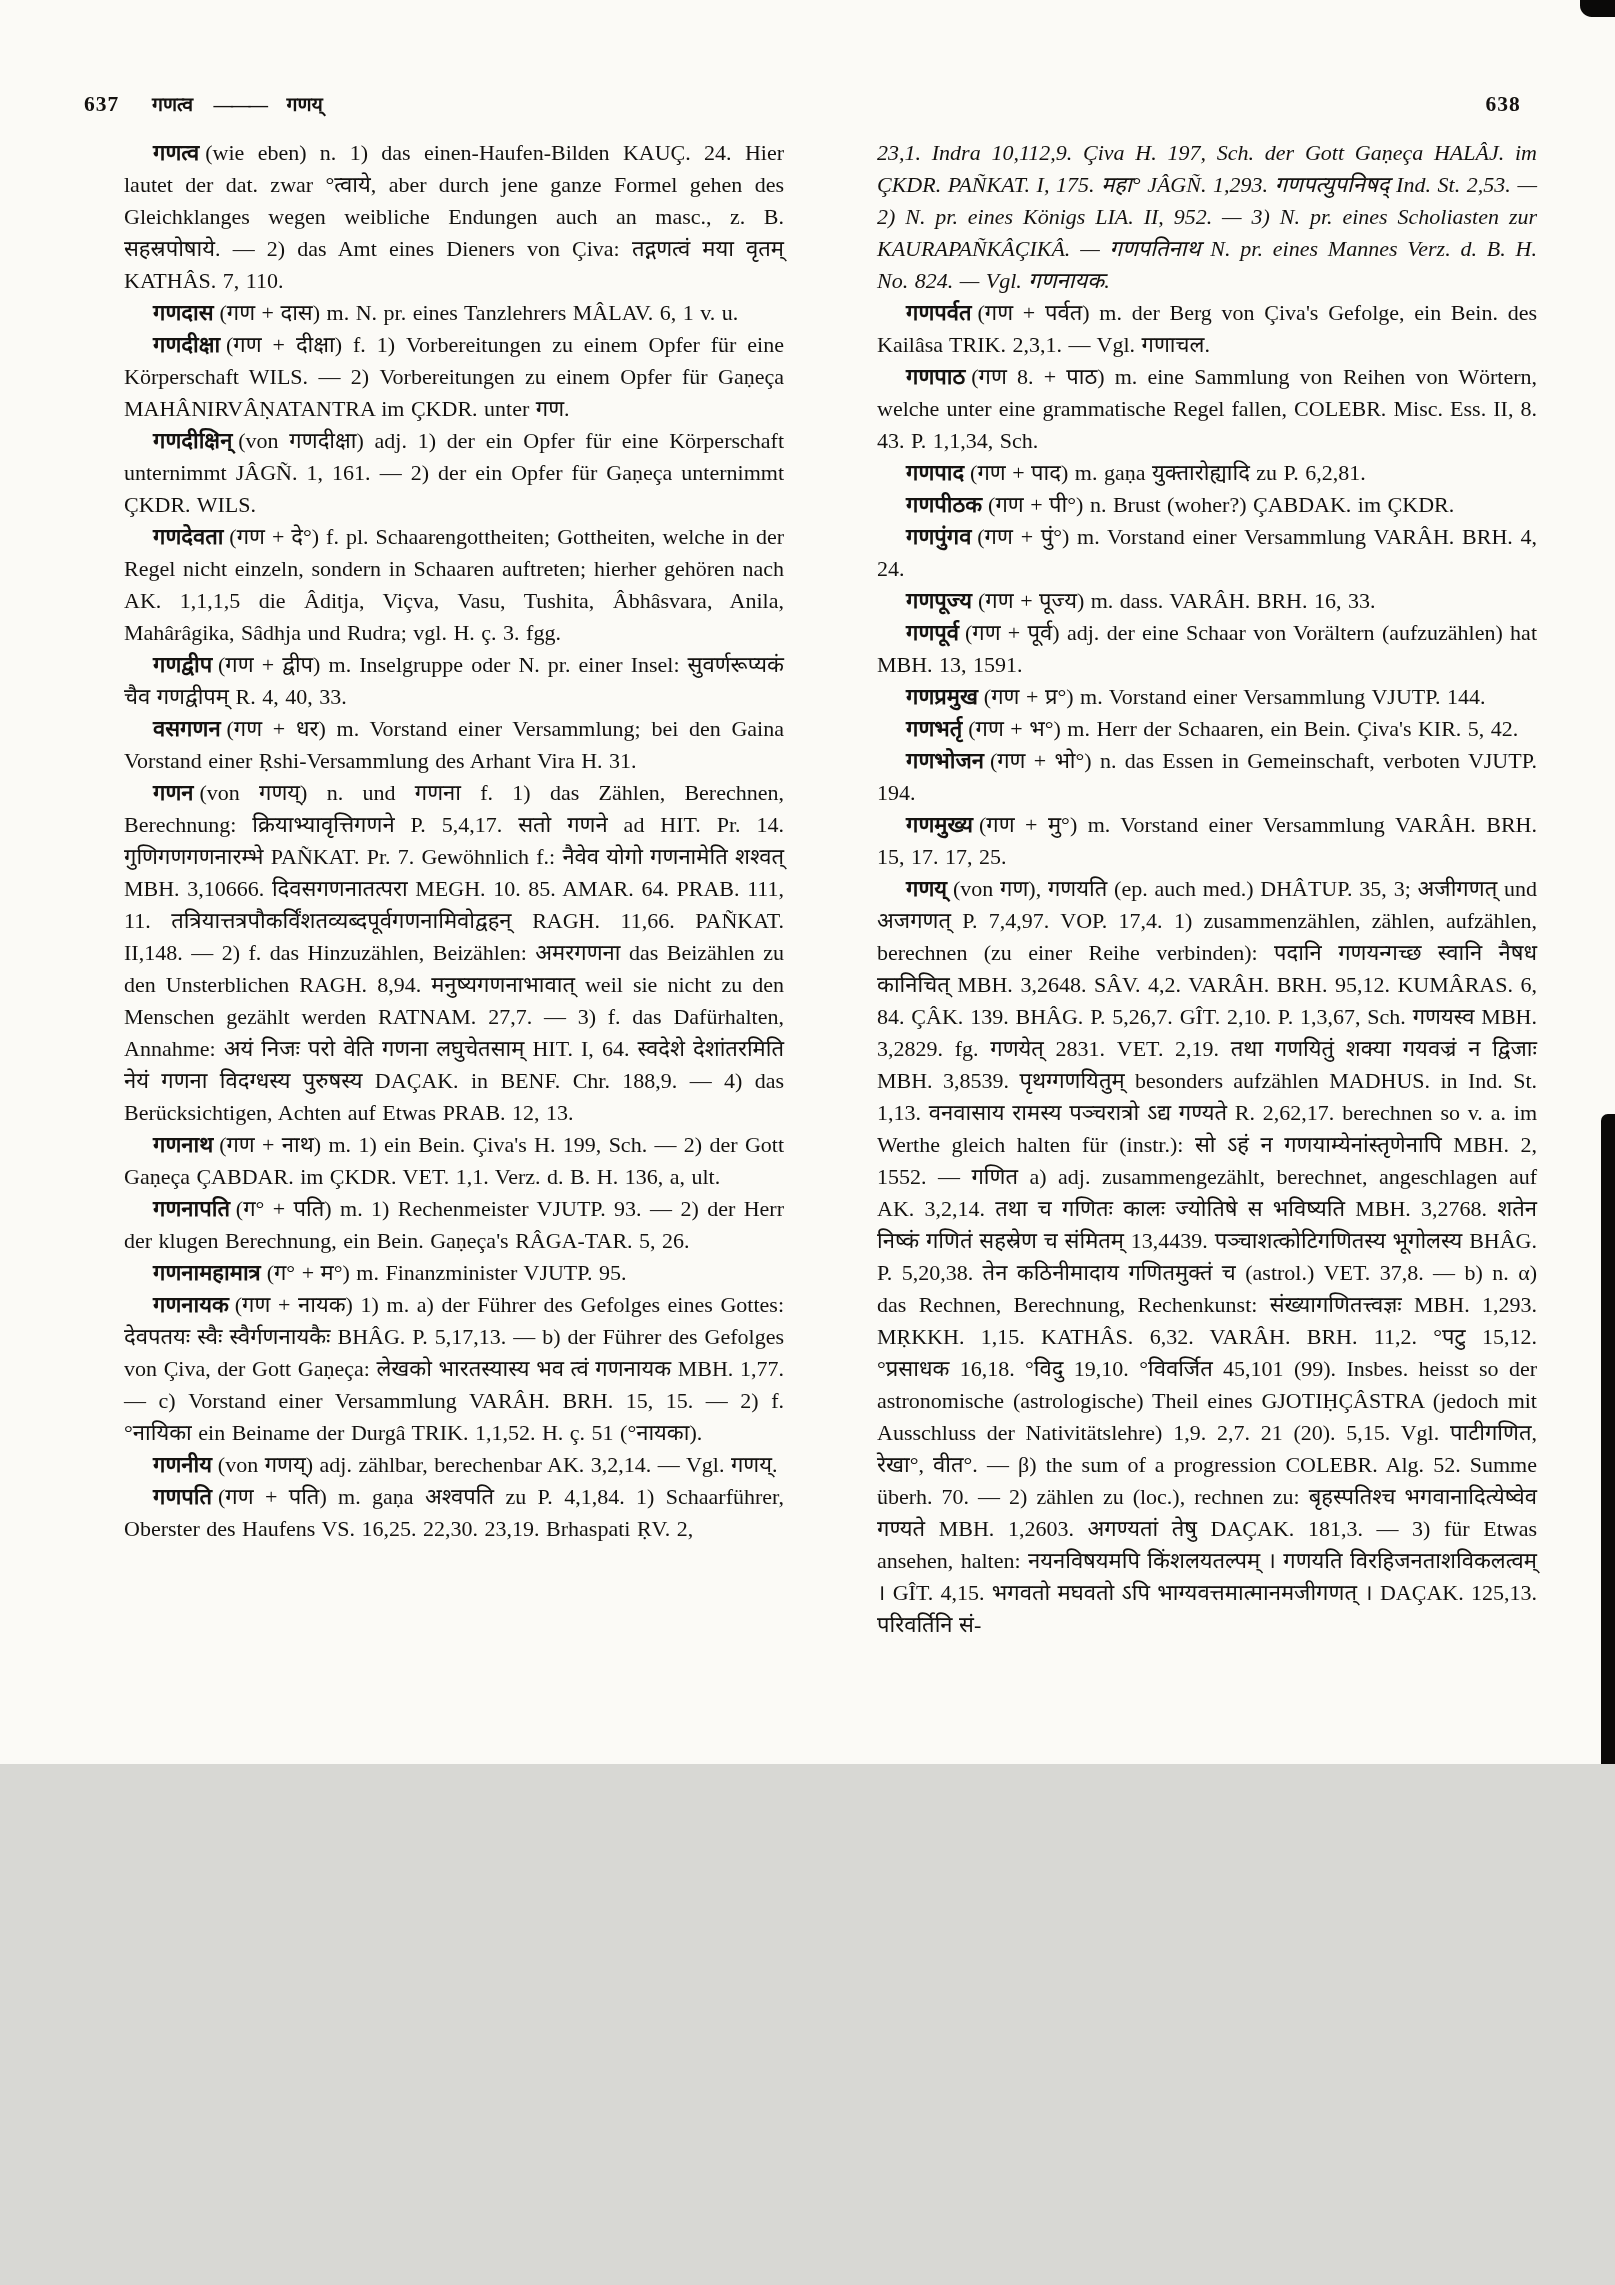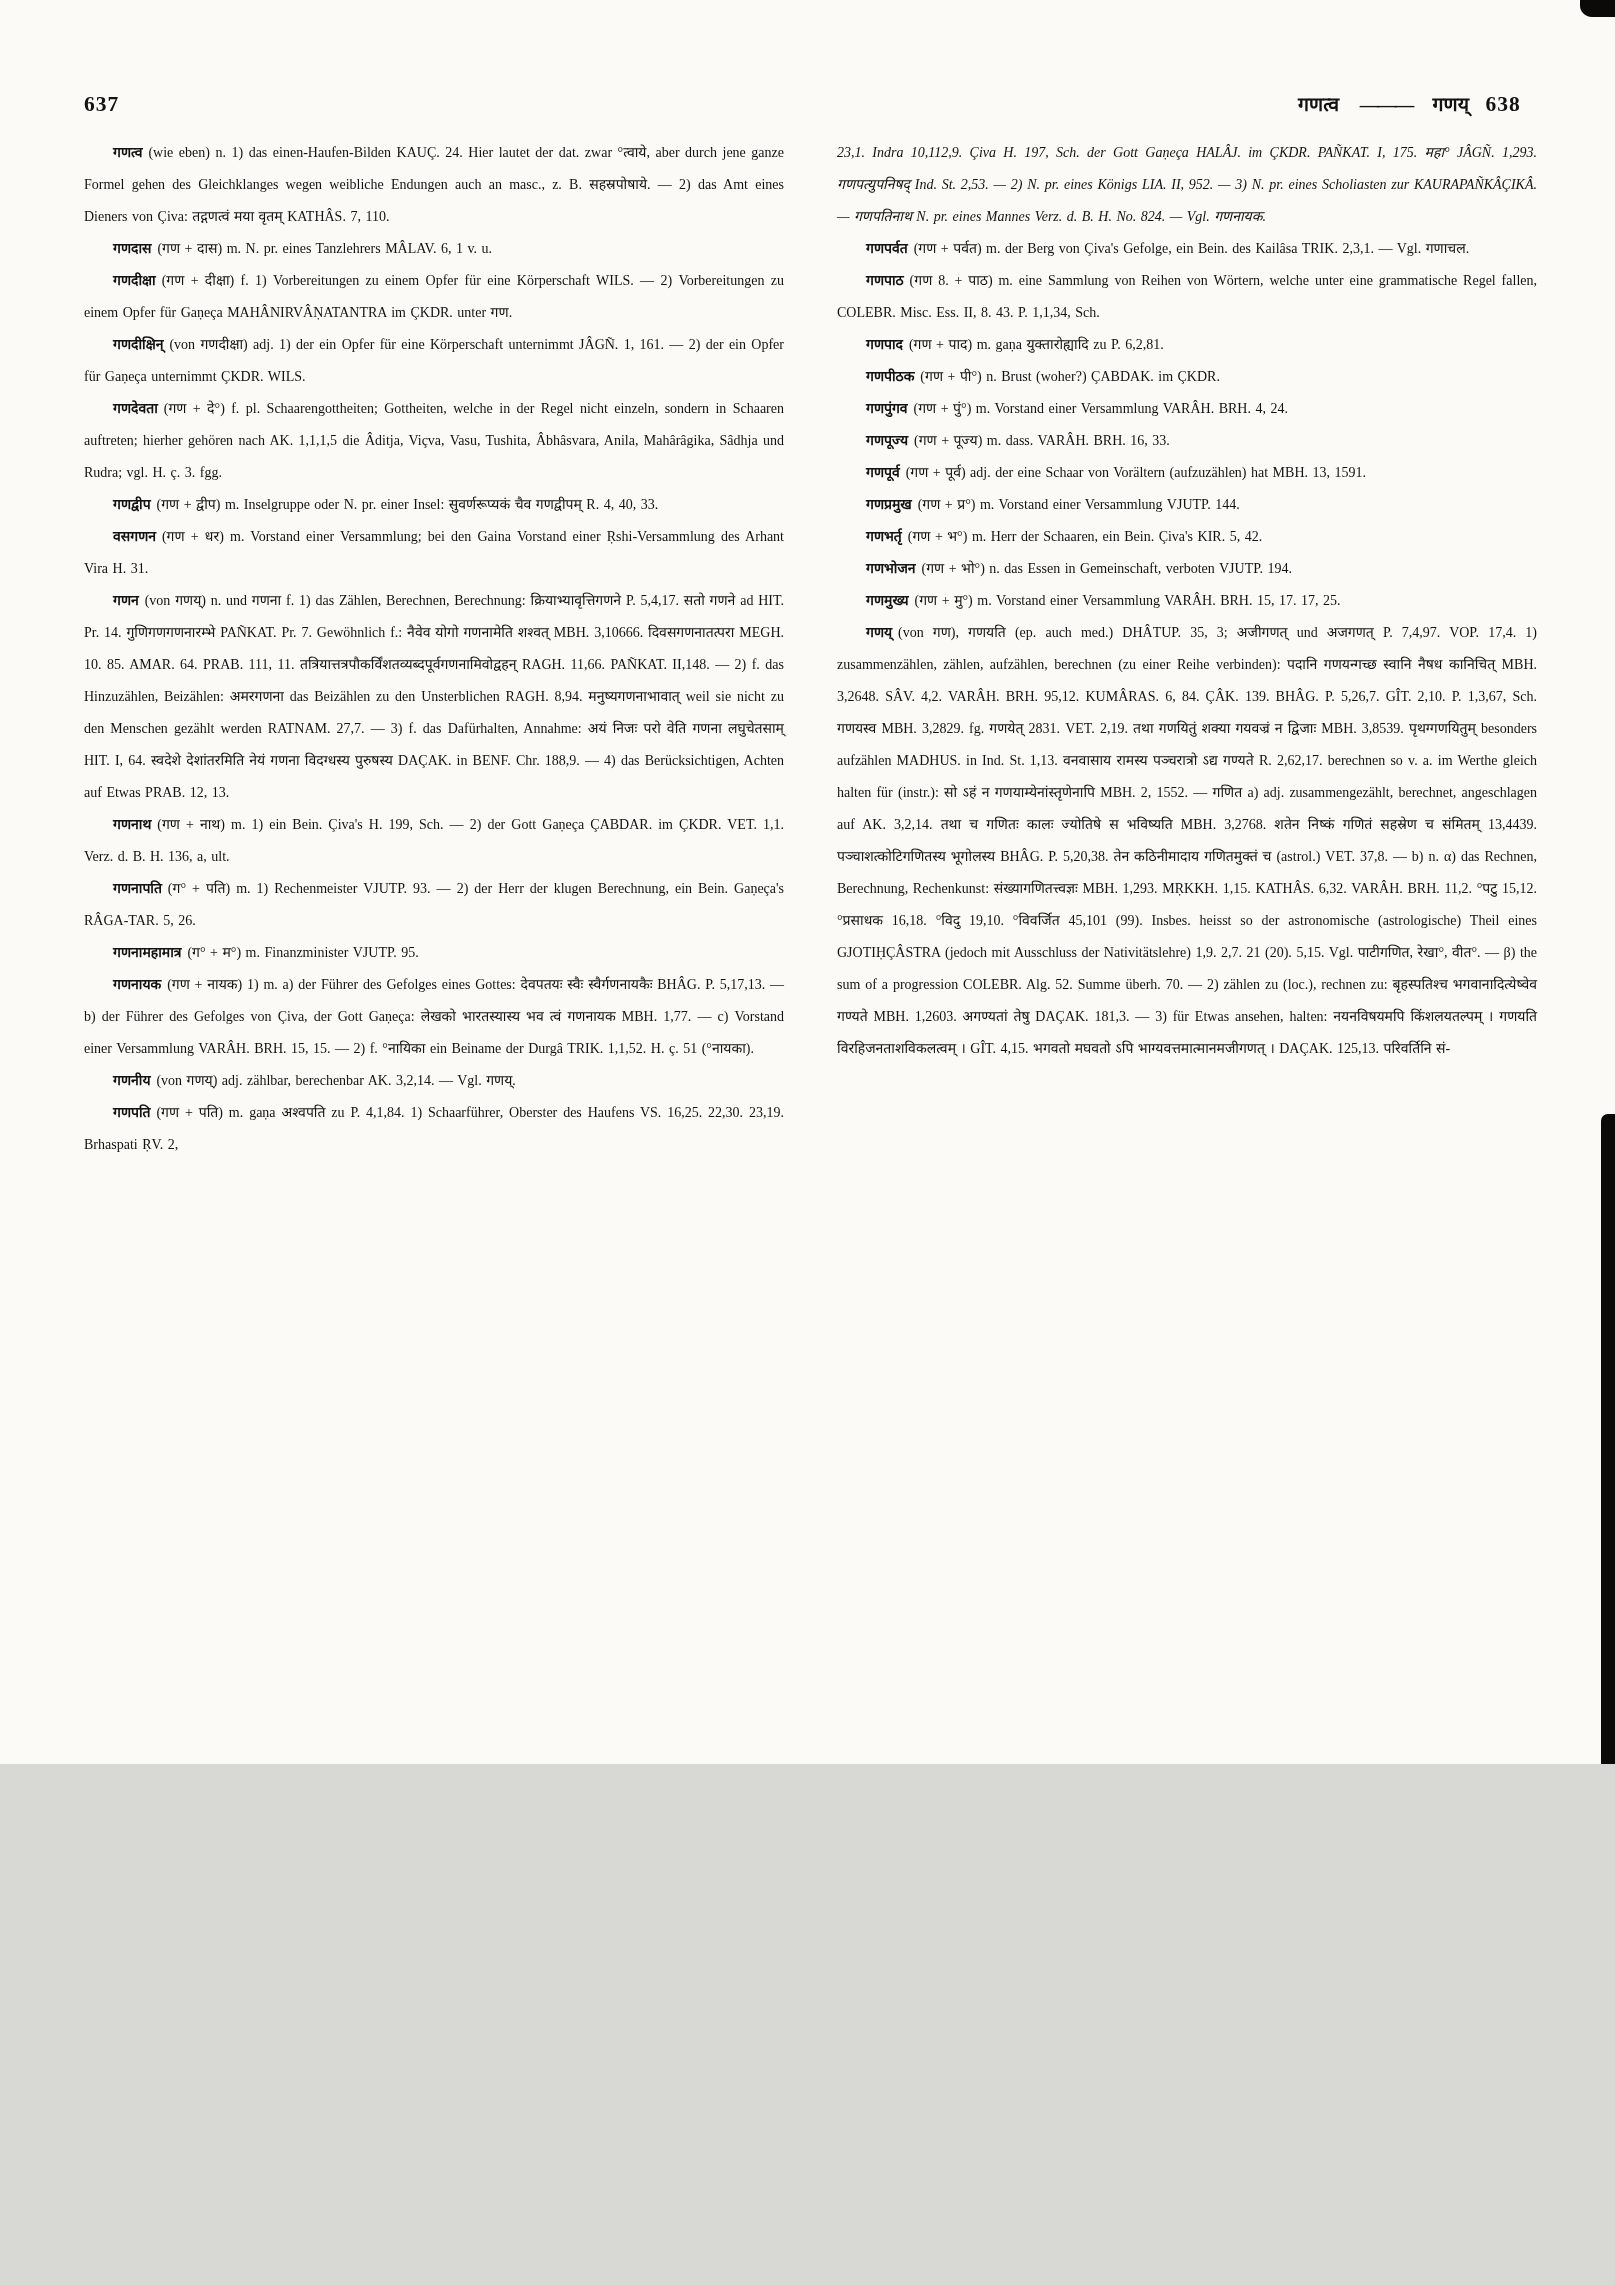--- a/index.html
+++ b/index.html
@@ -21,41 +21,42 @@
   }
   .pageno {
     font-size: 21.5px;
     font-weight: bold;
     letter-spacing: 1px;
     width: 68px;
   }
   .pageno.right { text-align: center; }
   .running {
     flex: 1;
-    text-align: right;
+    text-align: left;
     font-size: 19.5px;
     font-weight: bold;
   }
   .running .dash {
     display: inline-block;
     margin: 0 15.6px;
     letter-spacing: -2px;
   }
   .cols {
     display: flex;
     gap: 53px;
     padding: 19.5px 78px 0 84px;
   }
   .col { width: 50%; }
   p.entry {
-    font-size: 14px;
+    font-size: 22px;
     line-height: 32px;
     text-align: justify;
     text-indent: 29px;
     word-spacing: 1px;
+    margin-left: 40px;
   }
   p.entry.cont { text-indent: 0; font-style: italic; }
   .hw { font-weight: bold; padding-right: 5.9px; }
   .hw:empty { padding-right: 0; }
   .artifact {
     position: absolute;
     background: #0b0a09;
   }
   #edge-bar-right {
     right: 0; top: 1114px;

